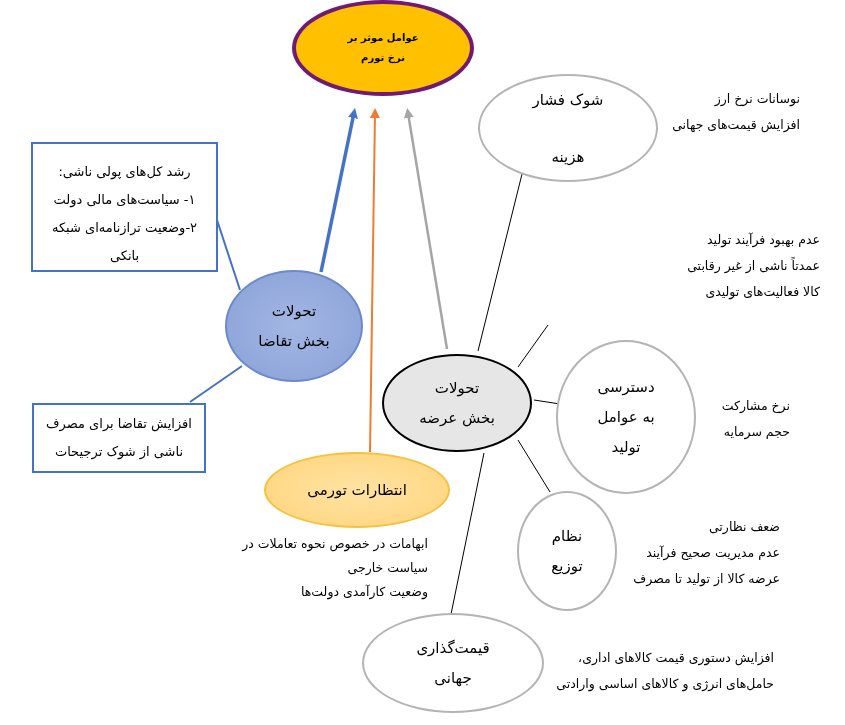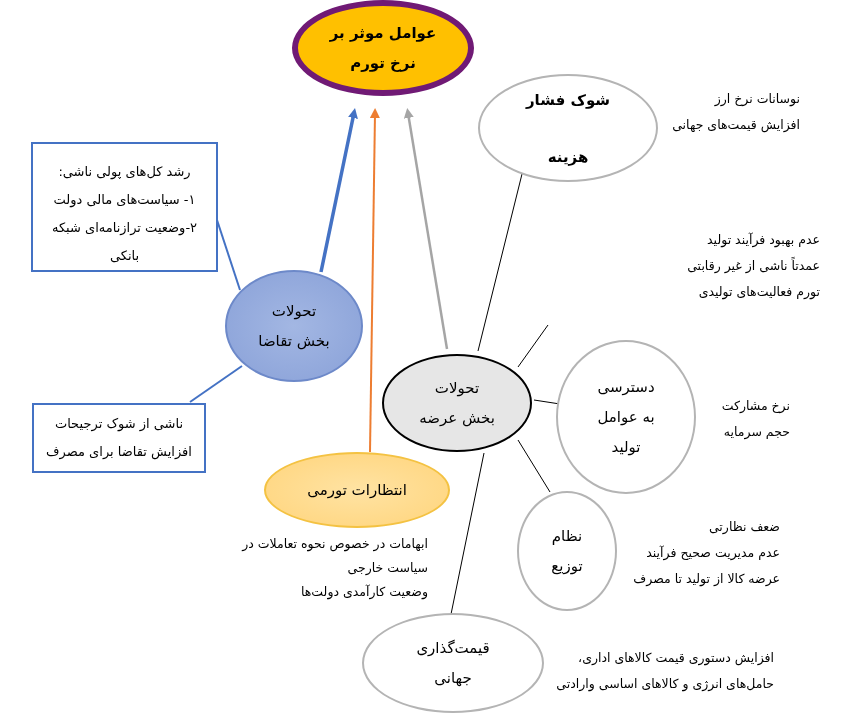--- a/index.html
+++ b/index.html
@@ -31,30 +31,30 @@
       text-align: center;
       direction: rtl;
     }
     .node span {
       display: block;
       line-height: 2.0;
     }
     .root {
       left: 292px; top: 0px; width: 182px; height: 96px;
       background: #ffc000;
-      border: 6px solid #701a75;
+      border: 4px solid #701a75;
       font-weight: bold;
-      font-size: 15px;
+      font-size: 10px;
     }
     .grey-node {
       background: #ffffff;
       border: 2px solid #b4b4b4;
       font-size: 15px;
     }
-    .grey-node.bold-text { font-weight: bold; gap: 27px; }
+    .grey-node.bold-text { font-weight: normal; gap: 27px; }
     .demand {
       left: 225px; top: 270px; width: 138px; height: 112px;
       background: #8fa8dc;
       background: radial-gradient(ellipse at center, #a3b7e3 0%, #8ea5da 80%, #7f98d2 100%);
       border: 2px solid #6d89c9;
       font-size: 15px;
     }
     .supply {
       left: 382px; top: 354px; width: 150px; height: 98px;
       background: #e6e6e6;
@@ -149,22 +149,22 @@
   </div>
 
   <div class="box box-money">
     <span>رشد کل‌های پولی ناشی:</span>
     <span>۱- سیاست‌های مالی دولت</span>
     <span>۲-وضعیت ترازنامه‌ای شبکه</span>
     <span>بانکی</span>
   </div>
 
   <div class="box box-consume">
+    <span>افزایش تقاضا برای مصرف</span>
     <span>ناشی از شوک ترجیحات</span>
-    <span>افزایش تقاضا برای مصرف</span>
   </div>
 
   <div class="node expect">
     <span>انتظارات تورمی</span>
   </div>
   <div class="note note-expect">
     <span>ابهامات در خصوص نحوه تعاملات در</span>
     <span>سیاست خارجی</span>
     <span>وضعیت کارآمدی دولت‌ها</span>
   </div>
@@ -179,21 +179,21 @@
     <span>هزینه</span>
   </div>
   <div class="note note-cost">
     <span>نوسانات نرخ ارز</span>
     <span>افزایش قیمت‌های جهانی</span>
   </div>
 
   <div class="note note-prod">
     <span>عدم بهبود فرآیند تولید</span>
     <span>عمدتاً ناشی از غیر رقابتی</span>
-    <span>تورم فعالیت‌های تولیدی</span>
+    <span>کالا فعالیت‌های تولیدی</span>
   </div>
 
   <div class="node grey-node n-access">
     <span>دسترسی</span>
     <span>به عوامل</span>
     <span>تولید</span>
   </div>
   <div class="note note-access">
     <span>نرخ مشارکت</span>
     <span>حجم سرمایه</span>

